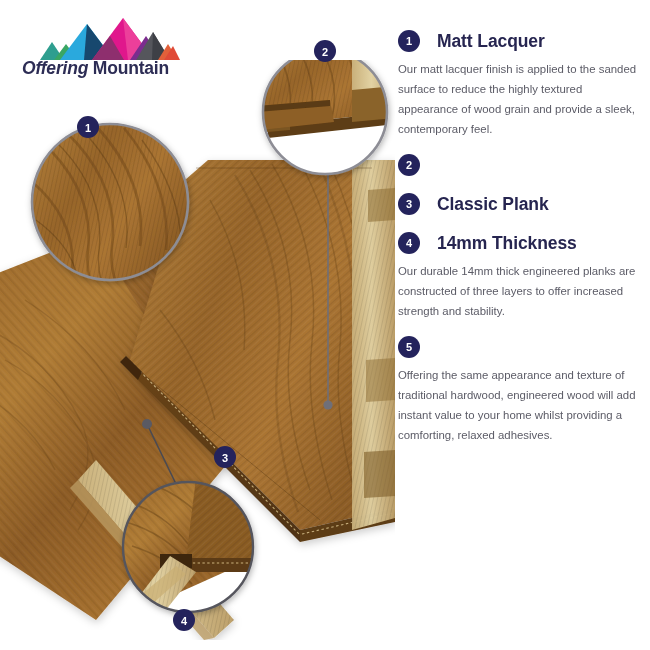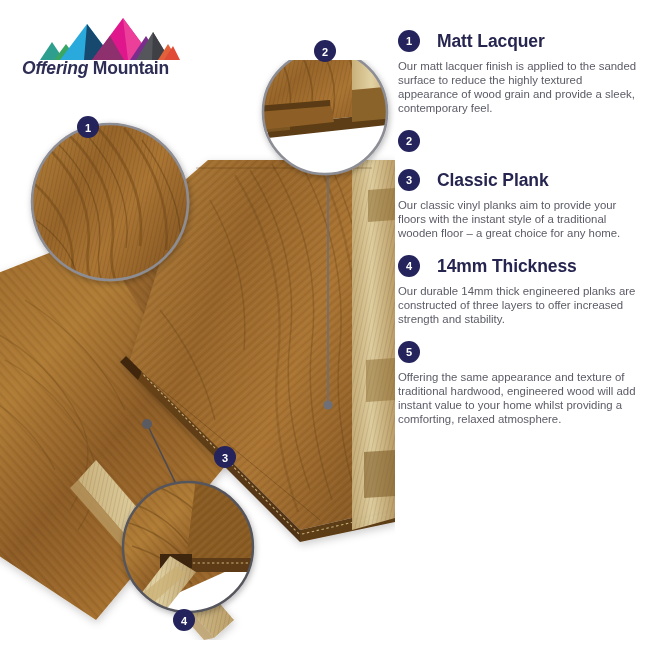--- a/index.html
+++ b/index.html
@@ -103,21 +103,21 @@
   .feature-title {
     margin-left: 17px;
     font-size: 17.5px;
     font-weight: bold;
     color: #262550;
     letter-spacing: -0.1px;
     white-space: nowrap;
   }
   .feature-body {
     font-size: 11.4px;
-    line-height: 14px;
+    line-height: 20px;
     color: #5b5b66;
     max-width: 240px;
   }
 </style>
 </head>
 <body>
 
 <div id="page">
 
   <div class="logo">
@@ -404,32 +404,31 @@
       <div class="feature-head">
         <div class="badge">2</div>
       </div>
     </div>
 
     <div class="feature">
       <div class="feature-head">
         <div class="badge">3</div>
         <div class="feature-title">Classic Plank</div>
       </div>
-      <div class="feature-body">Our classic vinyl planks aim to provide your floors with the instant style of a traditional wooden floor – a great choice for any home.</div>
     </div>
 
     <div class="feature">
       <div class="feature-head">
         <div class="badge">4</div>
         <div class="feature-title">14mm Thickness</div>
       </div>
       <div class="feature-body">Our durable 14mm thick engineered planks are constructed of three layers to offer increased strength and stability.</div>
     </div>
 
     <div class="feature">
       <div class="feature-head">
         <div class="badge">5</div>
       </div>
-      <div class="feature-body">Offering the same appearance and texture of traditional hardwood, engineered wood will add instant value to your home whilst providing a comforting, relaxed atmosphere.</div>
+      <div class="feature-body">Offering the same appearance and texture of traditional hardwood, engineered wood will add instant value to your home whilst providing a comforting, relaxed adhesives.</div>
     </div>
 
   </div>
 </div>
 
 </body></html>

